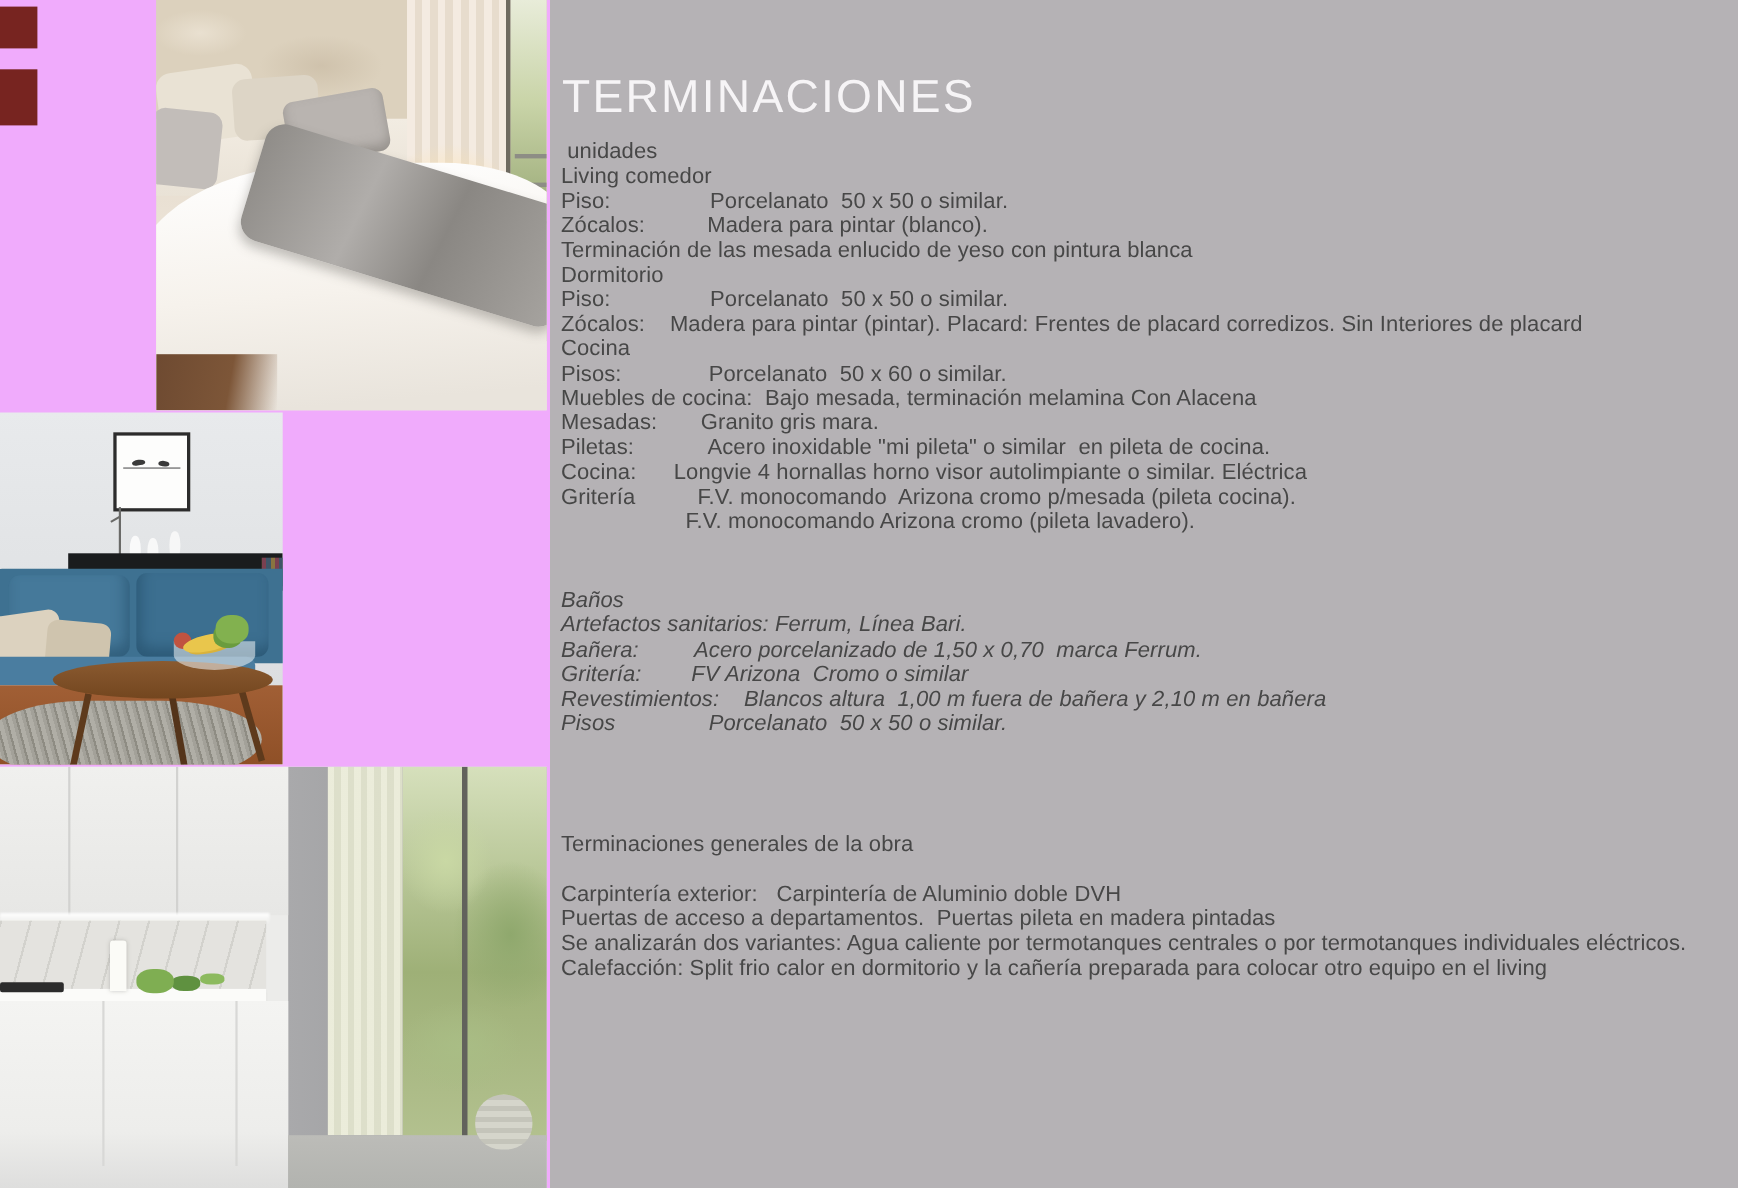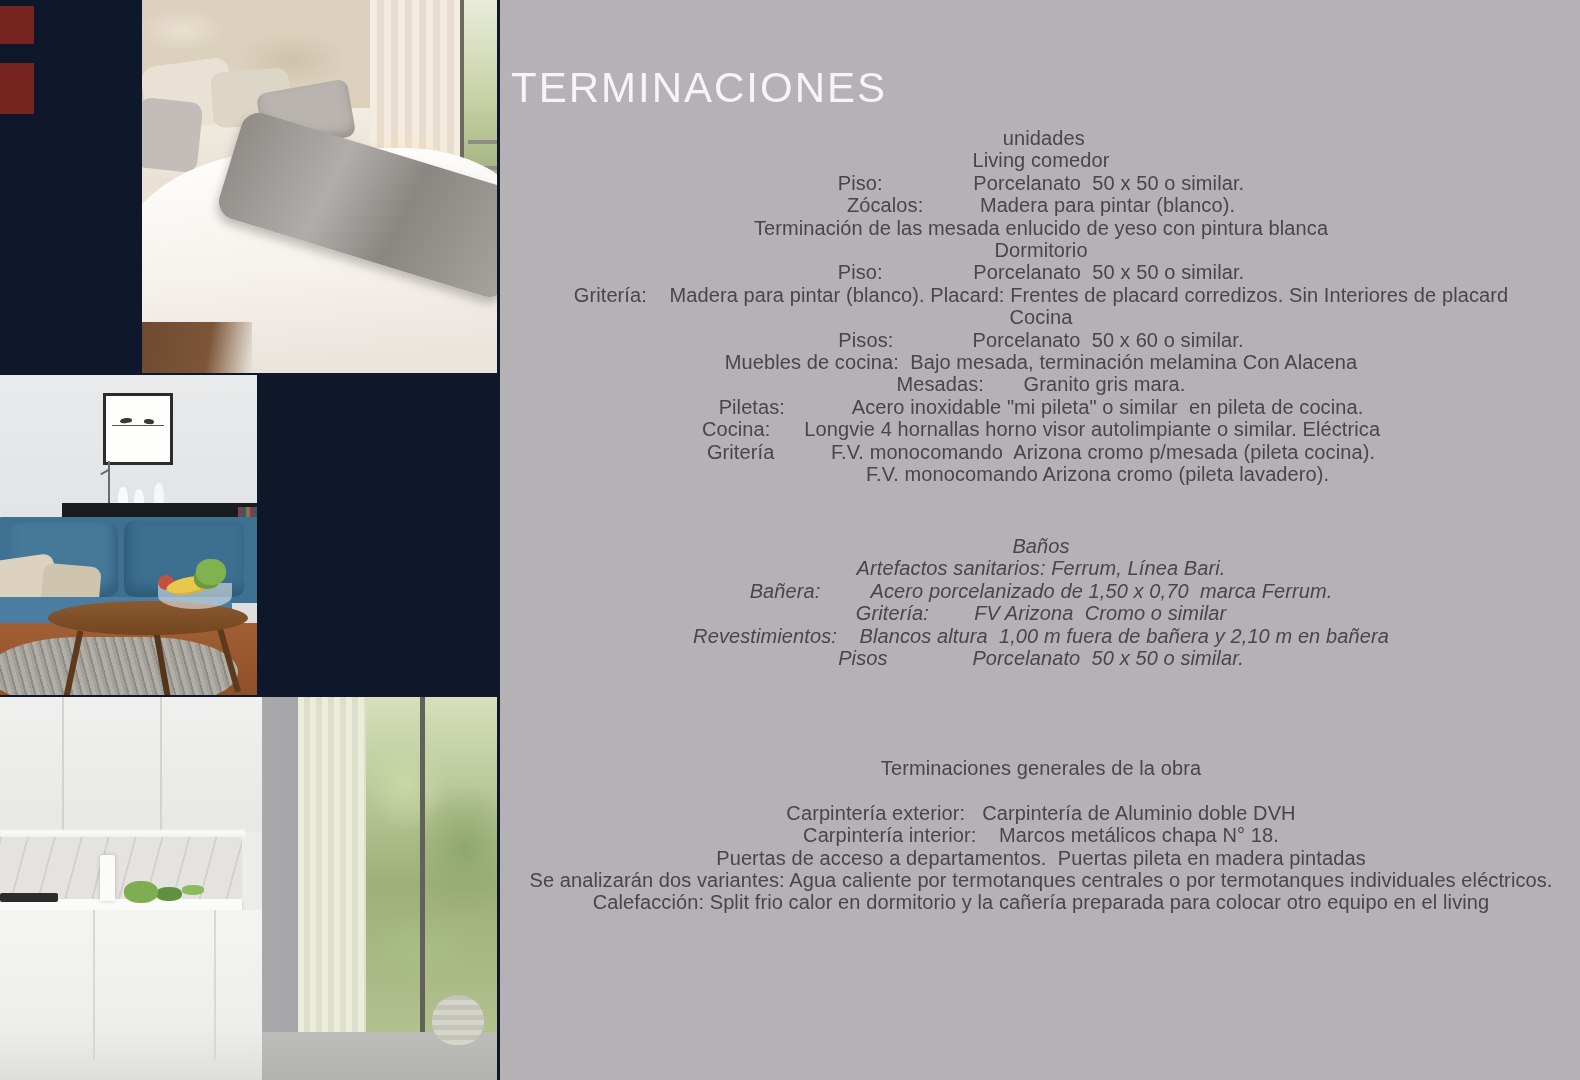--- a/index.html
+++ b/index.html
@@ -1,18 +1,18 @@
 <!DOCTYPE html>
 <html><head>
 <meta charset="utf-8">
 <style>
   * { margin:0; padding:0; box-sizing:border-box; }
   html,body { width:1580px; height:1080px; background:#ffffff; overflow:hidden; }
   body { font-family:"Liberation Sans", sans-serif; }
-  .canvas { position:relative; width:1580px; height:1080px; background:#0f172a;text-align:center; }
+  .canvas { position:relative; width:1580px; height:1080px; background:#f0abfc; }
 
   
   .panel { position:absolute; left:500px; top:0; width:1080px; height:1080px; background:#b5b2b5; }
   .page-title { position:absolute; left:11px; top:64px; font-size:42px; font-weight:300;
                 letter-spacing:2px; color:#f6f4f6; }
   .block { position:absolute; left:10px; right:8px; color:#474747; font-size:20px; }
   .block .line { white-space:pre; min-height:22.4px; line-height:22.4px; letter-spacing:0.1px; }
   #block-unidades  { top:127px; }
   #block-banos     { top:535px;font-style:italic; }
   #block-generales { top:757px; }
@@ -231,21 +231,21 @@
   <div class="panel" style="background: rgb(181, 178, 181);">
     <div class="page-title" style="color: rgb(246, 244, 246);">TERMINACIONES</div>
     <div class="block" id="block-unidades" style="color: rgb(71, 71, 71);">
         <div class="line"> unidades</div>
         <div class="line">Living comedor</div>
         <div class="line">Piso:                Porcelanato  50 x 50 o similar.</div>
         <div class="line">Zócalos:          Madera para pintar (blanco).</div>
         <div class="line">Terminación de las mesada enlucido de yeso con pintura blanca</div>
         <div class="line">Dormitorio</div>
         <div class="line">Piso:                Porcelanato  50 x 50 o similar.</div>
-        <div class="line">Gritería:    Madera para pintar (blanco). Placard: Frentes de placard corredizos. Sin Interiores de placard</div>
+        <div class="line">Zócalos:    Madera para pintar (pintar). Placard: Frentes de placard corredizos. Sin Interiores de placard</div>
         <div class="line">Cocina</div>
         <div class="line">Pisos:              Porcelanato  50 x 60 o similar.</div>
         <div class="line">Muebles de cocina:  Bajo mesada, terminación melamina Con Alacena</div>
         <div class="line">Mesadas:       Granito gris mara.</div>
         <div class="line">Piletas:            Acero inoxidable "mi pileta" o similar  en pileta de cocina.</div>
         <div class="line">Cocina:      Longvie 4 hornallas horno visor autolimpiante o similar. Eléctrica</div>
         <div class="line">Gritería          F.V. monocomando  Arizona cromo p/mesada (pileta cocina).</div>
         <div class="line">                    F.V. monocomando Arizona cromo (pileta lavadero).</div>
       </div>
     <div class="block" id="block-banos" style="color: rgb(71, 71, 71);">
@@ -253,20 +253,19 @@
         <div class="line">Artefactos sanitarios: Ferrum, Línea Bari.</div>
         <div class="line">Bañera:         Acero porcelanizado de 1,50 x 0,70  marca Ferrum.</div>
         <div class="line">Gritería:        FV Arizona  Cromo o similar</div>
         <div class="line">Revestimientos:    Blancos altura  1,00 m fuera de bañera y 2,10 m en bañera</div>
         <div class="line">Pisos               Porcelanato  50 x 50 o similar.</div>
       </div>
     <div class="block" id="block-generales" style="color: rgb(71, 71, 71);">
         <div class="line">Terminaciones generales de la obra</div>
         <div class="line">&nbsp;</div>
         <div class="line">Carpintería exterior:   Carpintería de Aluminio doble DVH</div>
-        <div class="line">Carpintería interior:    Marcos metálicos chapa N° 18.</div>
         <div class="line">Puertas de acceso a departamentos.  Puertas pileta en madera pintadas</div>
         <div class="line">Se analizarán dos variantes: Agua caliente por termotanques centrales o por termotanques individuales eléctricos.</div>
         <div class="line">Calefacción: Split frio calor en dormitorio y la cañería preparada para colocar otro equipo en el living</div>
       </div>
   </div>
 
 </div>
 
 </body></html>

